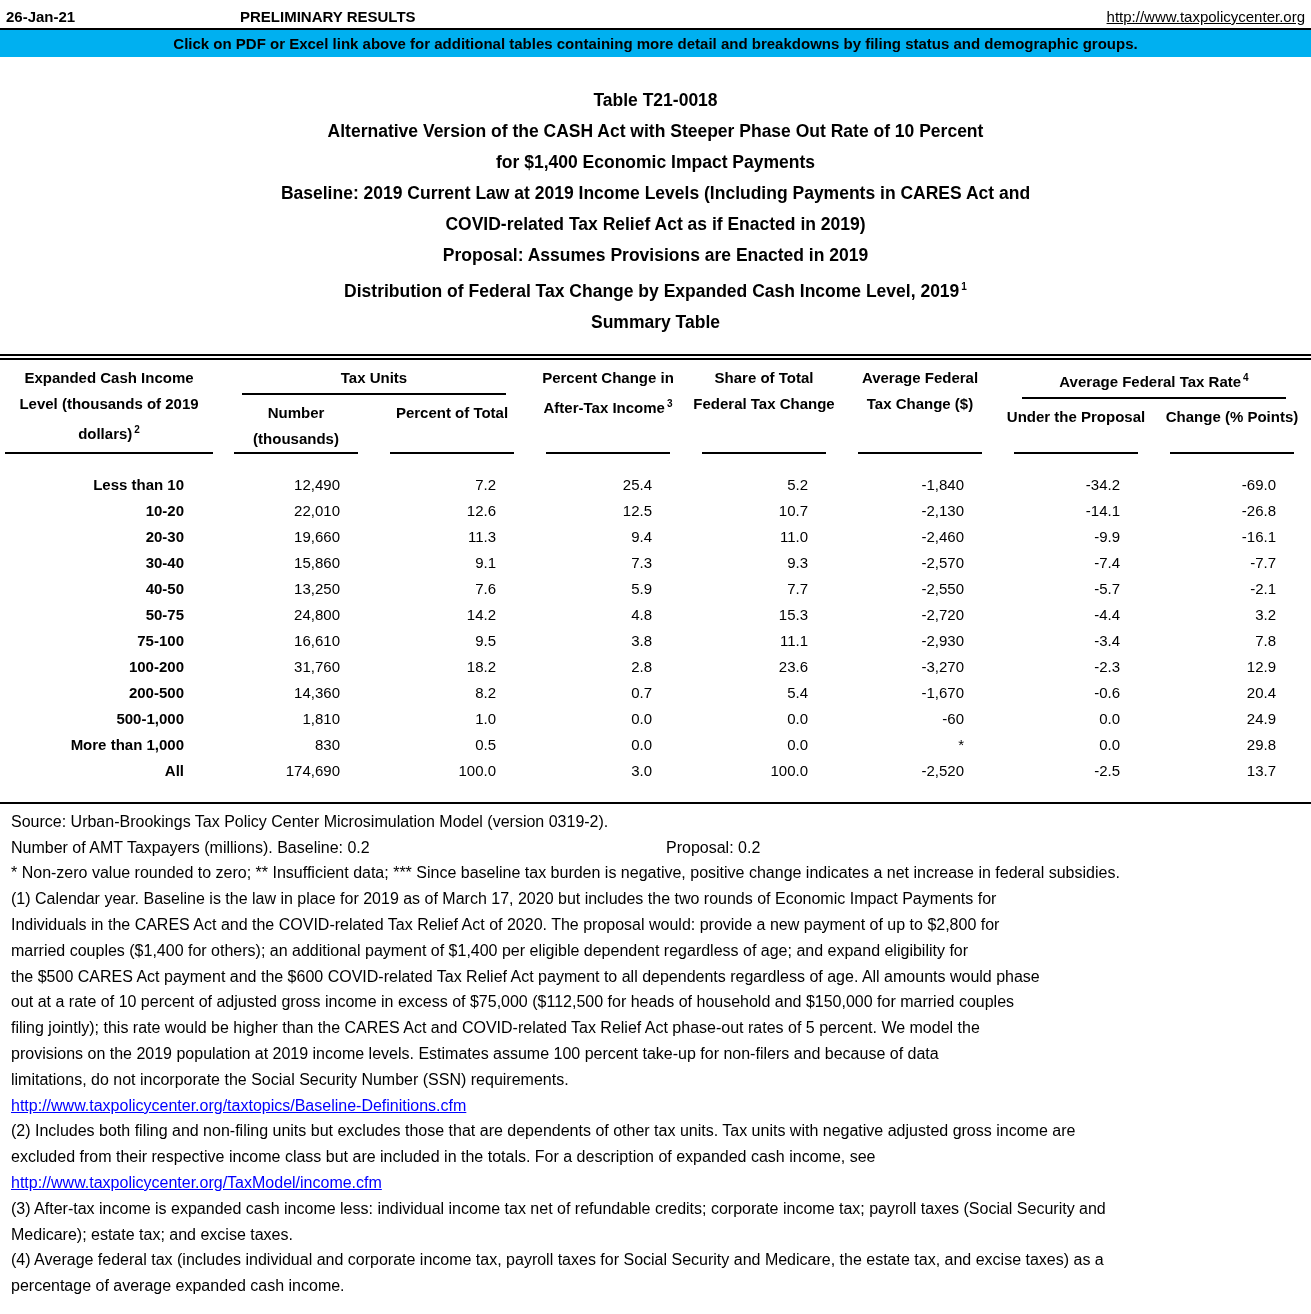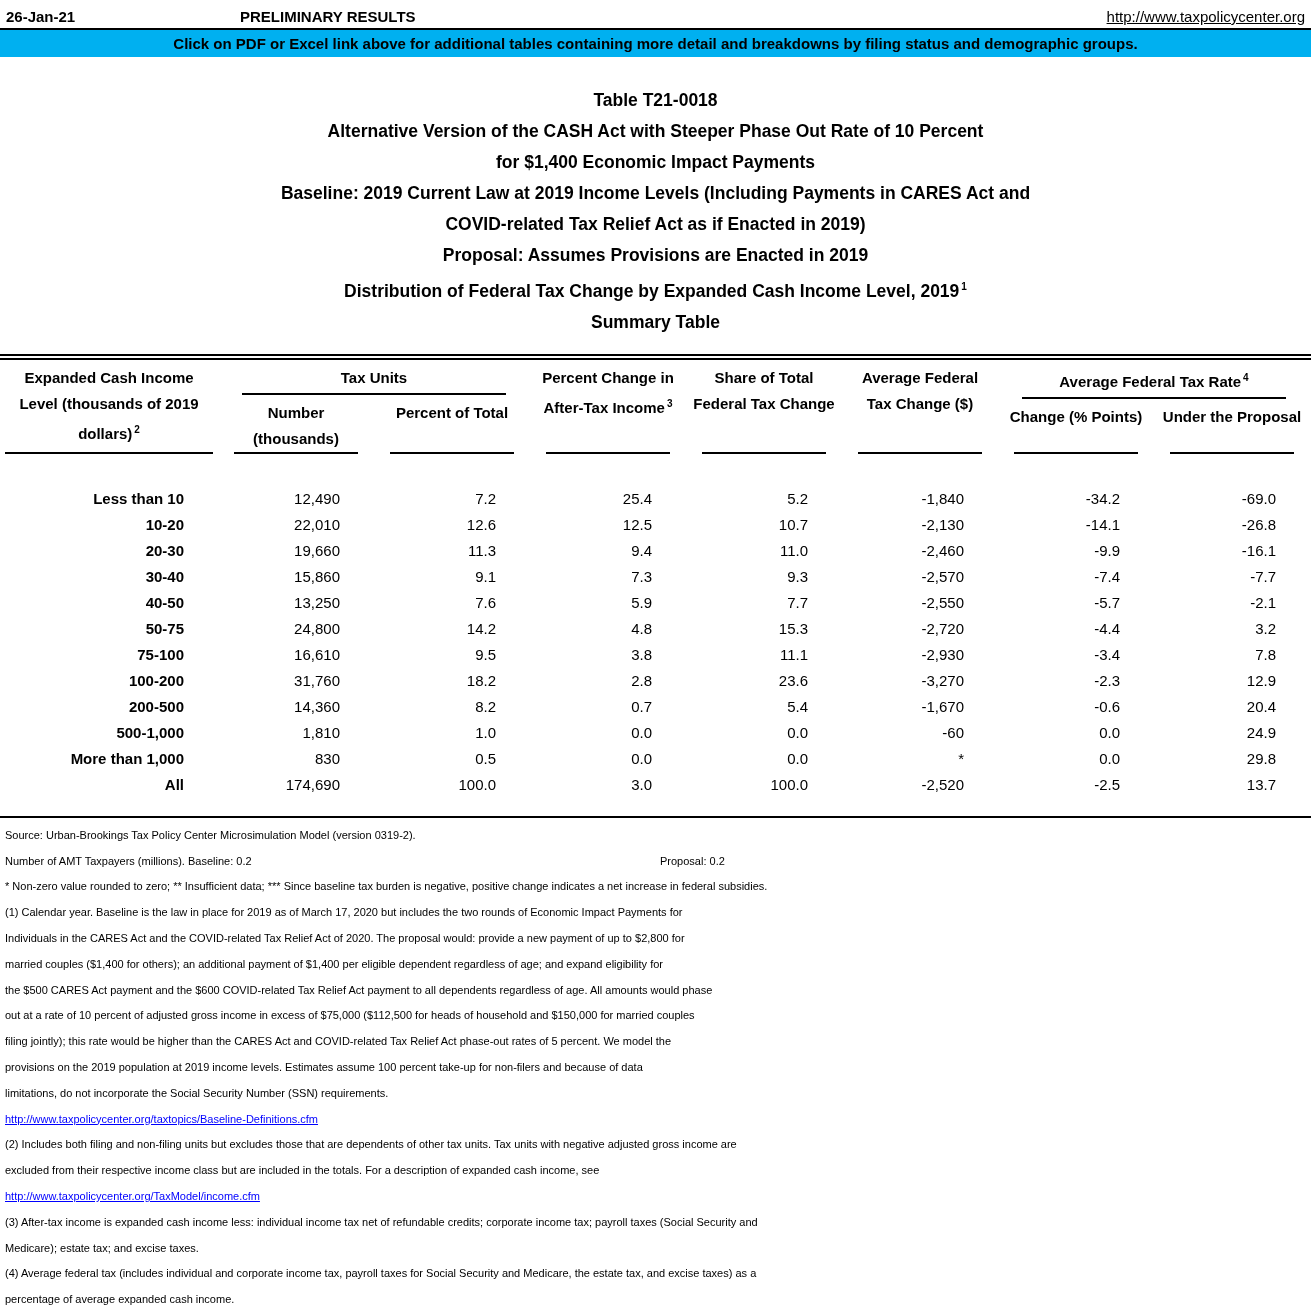--- a/index.html
+++ b/index.html
@@ -26,27 +26,27 @@
   .cv{width:156px}
   .cg{width:312px}
   .htext{line-height:26px;padding:5px 6px 0 6px}
   .hline{margin-top:auto;border-bottom:2px solid #000}
   .c1 .hline{margin:auto 5px 0 5px}
   .cv .hline,.gsub .hline{margin:auto 16px 0 16px}
   .gtitle{line-height:26px;padding-top:5px}
   .gline{border-bottom:2px solid #000;margin:2px 24px 0 24px}
   .gsub{display:flex;flex:1}
   .gsub .hcol{width:156px}
-  .tbody{margin-top:32px}
+  .tbody{margin-top:18px}
   .trow{display:flex;line-height:26px;font-size:15px}
   .trow .cell{width:156px;text-align:right;padding-right:34px}
   .trow .cell.label{width:218px;font-weight:bold}
   .rule-bottom{border-top:2px solid #000;margin-top:18px}
   
-  .footnotes{padding:5px 0 0 5px;font-size:11px}
+  .footnotes{padding:5px 0 0 11px;font-size:16px}
   .fn-line{line-height:25.8px;white-space:nowrap;overflow:hidden}
   a.fn-link{display:block;color:#0000FF;text-decoration:underline;cursor:pointer}
   .amt-left{display:inline-block;min-width:655px}
 </style>
 </head>
 <body>
 
 <div class="topbar">
   <span class="date">26-Jan-21</span>
   <span class="status">PRELIMINARY RESULTS</span>
@@ -105,25 +105,25 @@
     <div class="hcol cv">
       <div class="htext">Average Federal Tax Change ($)</div>
       <div class="hline"></div>
     </div>
 
     <div class="hcol cg">
       <div class="gtitle"><span>Average Federal Tax Rate</span><sup>4</sup></div>
       <div class="gline"></div>
       <div class="gsub">
         <div class="hcol">
+          <div class="htext">Under the Proposal</div>
+          <div class="hline"></div>
+        </div>
+        <div class="hcol">
           <div class="htext">Change (% Points)</div>
-          <div class="hline"></div>
-        </div>
-        <div class="hcol">
-          <div class="htext">Under the Proposal</div>
           <div class="hline"></div>
         </div>
       </div>
     </div>
   </div>
 
   <div class="tbody">
       <div class="trow">
         <div class="cell label">Less than 10</div>
         <div class="cell">12,490</div>

